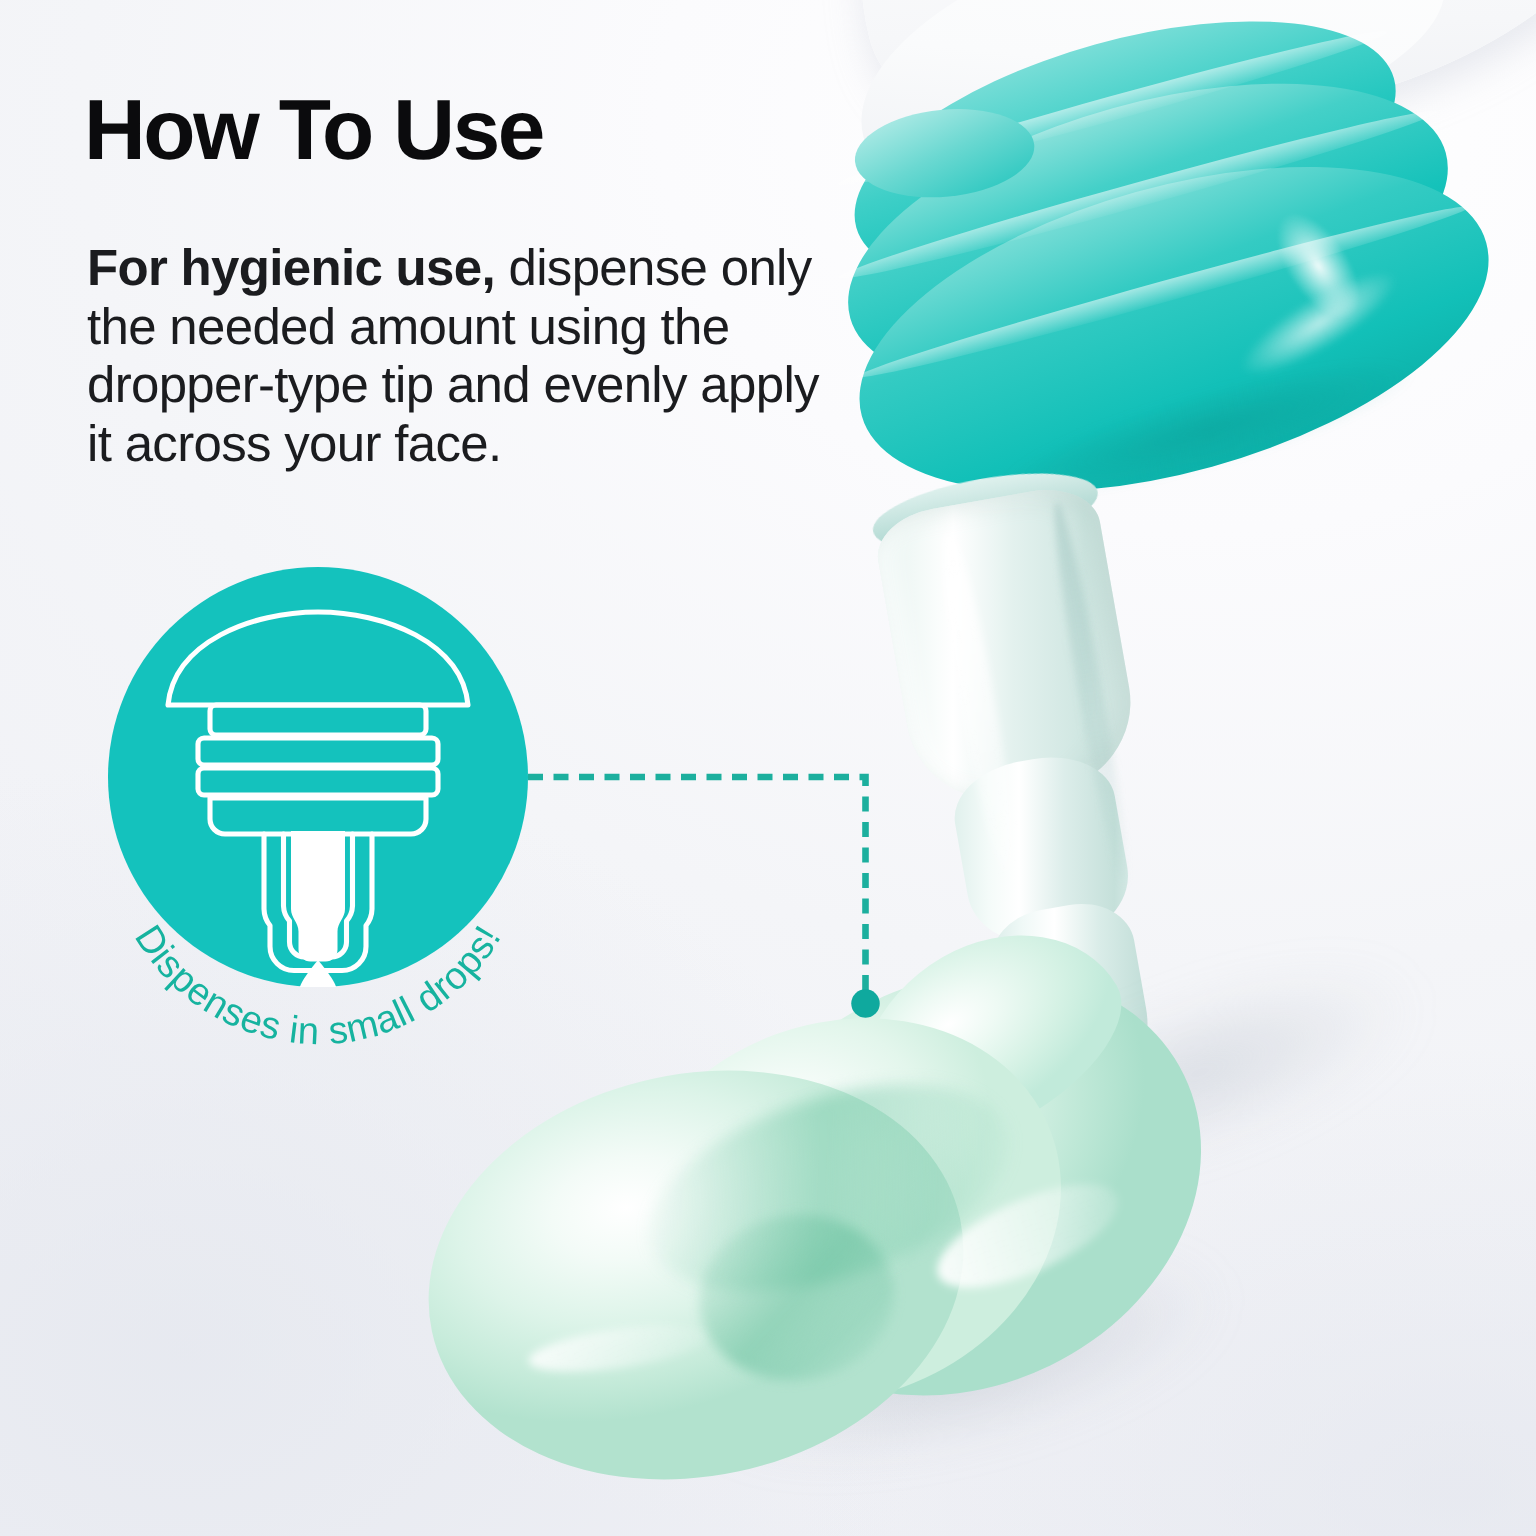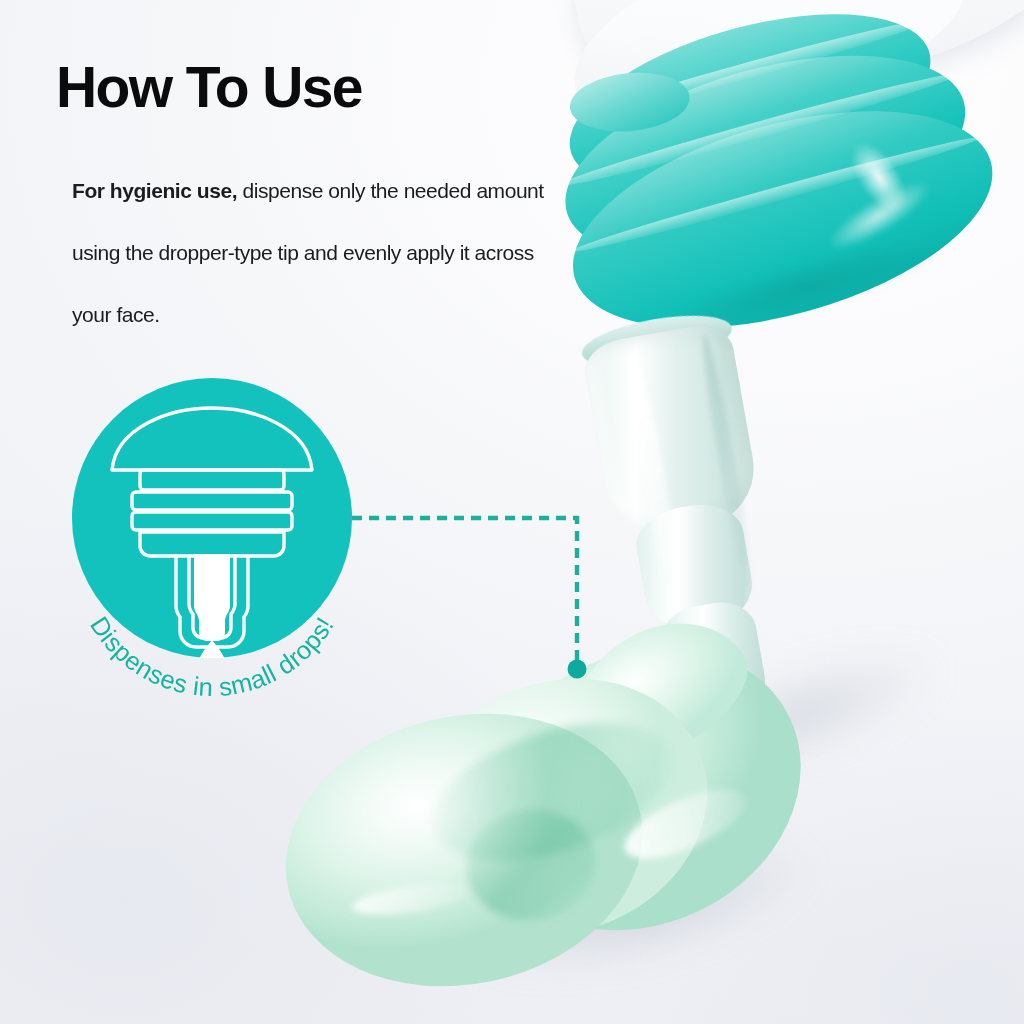--- a/index.html
+++ b/index.html
@@ -37,24 +37,24 @@
     left: 56px; top: 58px;
     font-size: 57px;
     font-weight: bold;
     letter-spacing: -1.6px;
     color: #0b0b0d;
     line-height: 1.04;
     white-space: nowrap;
   }
   .body-copy {
     position: absolute;
-    left: 72px; top: 160px;
+    left: 58px; top: 160px;
     width: 500px;
-    font-size: 21px;
-    line-height: 62px;
+    font-size: 34px;
+    line-height: 39px;
     color: #1b1c1f;
     letter-spacing: -0.45px;
   }
   .body-copy .lead { font-weight: bold; }
 
   
   .badge {
     position: absolute;
     left: 72px; top: 378px;
     width: 280px; height: 280px;

